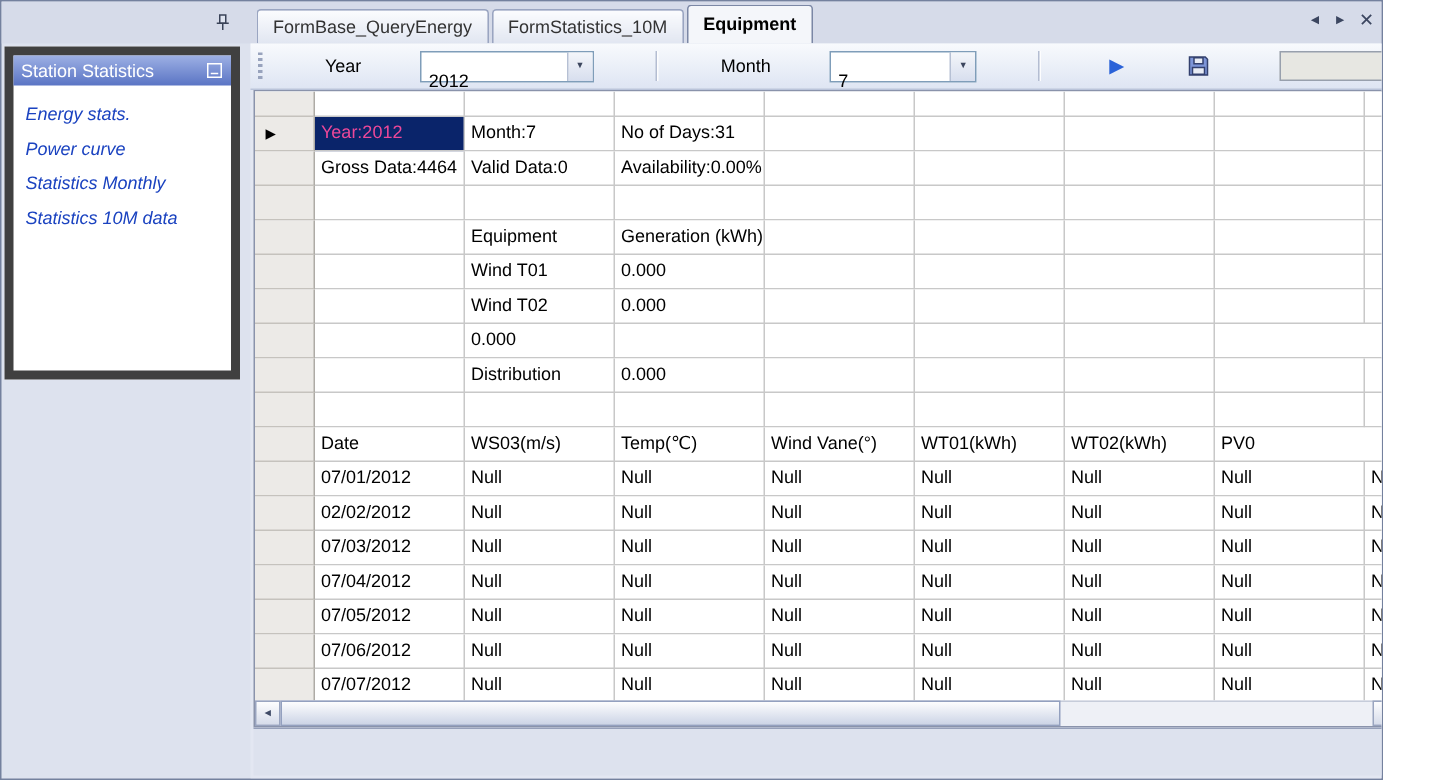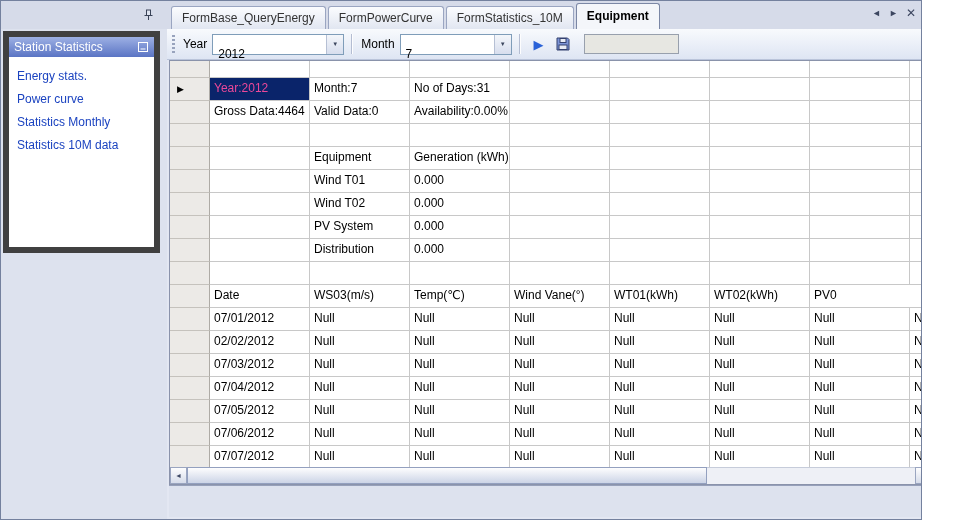--- a/index.html
+++ b/index.html
@@ -24,28 +24,28 @@
   .tab-nav { position:absolute; right:5px; top:7px; display:flex; gap:8px; align-items:center; color:#3c4660; }
   .tab-nav span { cursor:pointer; font-size:9px; }
   .tab-nav .close { font-size:12px; line-height:10px; }
 
   
   .sidebar { position:absolute; left:2px; top:30px; width:157px; height:222px;
              background:#fff; border:6px solid #404040; }
   .sidebar-header { height:20px; padding:0 5px;
                     background:linear-gradient(#9db0e4,#5a74c4);
                     color:#fff; display:flex; align-items:center; justify-content:space-between; }
-  .sidebar-links { padding:13px 8px; }
+  .sidebar-links { padding:13px 8px;font-style:italic; }
   .sidebar-link { color:#1b43c0; line-height:13px; margin-bottom:10px; cursor:pointer; white-space:nowrap; }
 
   
   .main { position:absolute; left:166px; top:28px; width:785px; height:490px; background:#e3e7f2; }
 
   .toolbar { height:31px; background:linear-gradient(#f8fafd,#dee5f3); border-bottom:1px solid #bac4da;
-             display:flex; align-items:center; padding:0 4px; }
+             display:flex; align-items:center; padding:0 4px;gap:34px; }
   .grip { width:3px; height:18px; margin:0 6px 0 1px;
           background:repeating-linear-gradient(to bottom,#98a3bd 0 2px,transparent 2px 4px); }
   .tb-label { margin:0 5px 0 2px; }
   .combo { display:flex; height:21px; border:1px solid #7f9db9; background:#fff; cursor:pointer; }
   .combo-text { padding:12px 5px; flex:1; white-space:nowrap; overflow:hidden; }
   .combo-btn { width:17px; background:linear-gradient(#f4f6fa,#d7deee); border-left:1px solid #b6c0d4;
                display:flex; align-items:center; justify-content:center; font-size:6px; color:#3c465e; }
   .combo-year { width:132px; }
   .combo-month { width:112px; }
   .tb-sep { width:1px; height:20px; background:#b4bdd2; box-shadow:1px 0 0 #fdfdfe; margin:0 7px; }
@@ -99,21 +99,20 @@
 
   <div class="top-strip">
     <span class="pin-btn">
       <svg width="14" height="14" viewBox="0 0 14 14">
         <rect x="5.5" y="2" width="4" height="5.5" fill="#dfe4f0" stroke="#3a4358"></rect>
         <path d="M3.5 7.5 h8 M7.5 7.5 v4.5" stroke="#3a4358" fill="none"></path>
       </svg>
     </span>
     <div class="doc-tabs">
       <div class="doc-tab">FormBase_QueryEnergy</div>
-      <div class="doc-tab">FormPowerCurve</div>
       <div class="doc-tab">FormStatistics_10M</div>
       <div class="doc-tab active">Equipment</div>
     </div>
     <div class="tab-nav">
       <span>◄</span>
       <span>►</span>
       <span class="close">✕</span>
     </div>
   </div>
 
@@ -240,21 +239,20 @@
               <div class="g-cell">0.000</div>
               <div class="g-cell"></div>
               <div class="g-cell"></div>
               <div class="g-cell"></div>
               <div class="g-cell"></div>
               <div class="g-cell g-last"></div>
             </div>
             <div class="g-row">
               <div class="g-cell g-rowhead"></div>
               <div class="g-cell"></div>
-              <div class="g-cell">PV System</div>
               <div class="g-cell">0.000</div>
               <div class="g-cell"></div>
               <div class="g-cell"></div>
               <div class="g-cell"></div>
               <div class="g-cell"></div>
               <div class="g-cell g-last"></div>
             </div>
             <div class="g-row">
               <div class="g-cell g-rowhead"></div>
               <div class="g-cell"></div>

